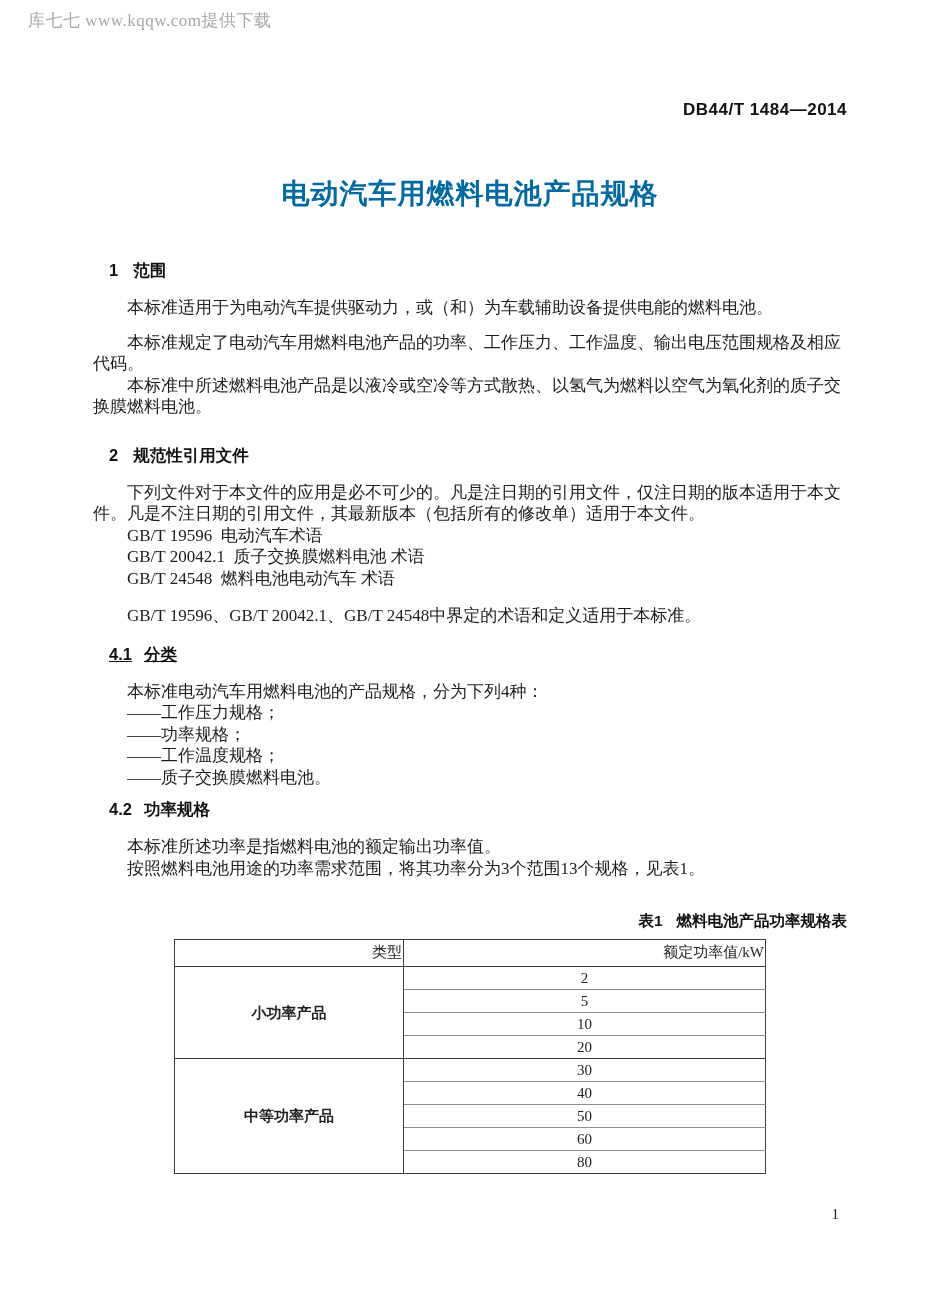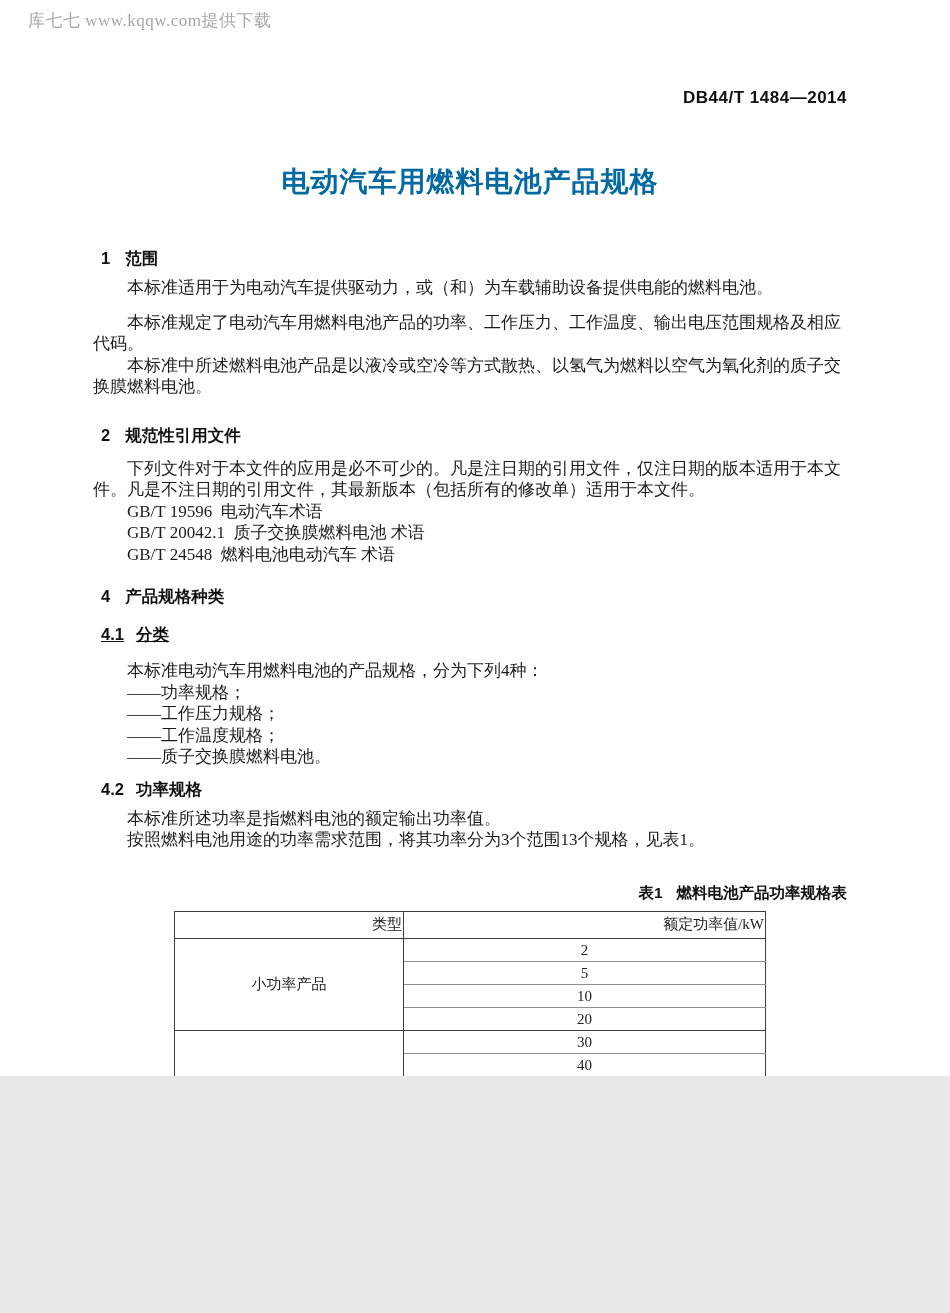--- a/index.html
+++ b/index.html
@@ -1,44 +1,44 @@
 <!DOCTYPE html>
 <html><head>
 <meta charset="utf-8">
 <style>
   html,body{margin:0;padding:0;background:#e8e8e8;}
   .page{
     position:relative;
-    width:950px;height:1076px;
+    width:950px;height:1313px;
     margin:0 auto;
     background:#ffffff;
     font-family:"Liberation Serif","DejaVu Serif",serif;
     font-size:17px;line-height:21.5px;color:#1c1c1c;
     overflow:hidden;
   }
   .watermark{
     position:absolute;left:28px;top:10px;
     font-size:17px;color:#a6a6a6;letter-spacing:0.5px;
   }
-  .content{padding:0 103px 0 93px;}
+  .content{padding:12px 103px 0 93px;}
   .doc-number{
     padding-top:90px;text-align:right;
     font-family:"Liberation Sans","DejaVu Sans",sans-serif;
     font-size:17px;font-weight:600;letter-spacing:0.5px;line-height:16px;
     color:#111;
   }
   .doc-title{
     margin:58px 0 0;text-align:center;
     font-family:"Liberation Sans","DejaVu Sans",sans-serif;
     font-size:28px;font-weight:bold;line-height:36px;letter-spacing:1px;
     color:#0369a1;
   }
   .sec{
     font-family:"Liberation Sans","DejaVu Sans",sans-serif;
-    font-size:16.5px;font-weight:bold;line-height:22px;margin:8px;color:#111;
+    font-size:16.5px;font-weight:bold;line-height:22px;margin:16px;color:#111;
   }
   .sec .sec-num{margin-right:15px;}
   .sub .sec-num{margin-right:12px;}
   p{margin:0;}
   .indent{text-indent:2em;}
   .ref{white-space:pre-wrap;text-indent:2em;}
   #sec1{margin-top:47px;}
   #p1a{margin-top:13px;}
   #sec2{margin-top:26px;}
   #p2{margin-top:12px;}
@@ -62,21 +62,21 @@
     font-size:15px;color:#222;
     border:1.5px solid #3c3c3c;
   }
   .power-table th{
     font-weight:normal;height:24px;text-align:right;
     border-bottom:1.5px solid #3c3c3c;
   }
   .power-table th.col-type{border-right:1.5px solid #3c3c3c;width:226px;}
   .power-table th.col-value{width:359px;}
   .power-table td{height:20px;line-height:20px;text-align:center;vertical-align:middle;}
-  .power-table td.type-cell{border-right:1.5px solid #3c3c3c;}
+  .power-table td.type-cell{border-right:1.5px solid #3c3c3c;font-weight:bold;}
   .power-table td.value-cell{border-top:1px solid #8f8f8f;}
   .power-table tr.group-start td{border-top:1.5px solid #3c3c3c;}
   .page-number{
     margin-top:31px;text-align:right;padding-right:8px;
     font-size:15px;line-height:18px;color:#222;
   }
 </style>
 </head>
 <body>
 
@@ -98,31 +98,29 @@
     <p class="indent">本标准中所述燃料电池产品是以液冷或空冷等方式散热、以氢气为燃料以空气为氧化剂的质子交换膜燃料电池。</p>
 
     <h2 class="sec" id="sec2">
       <span class="sec-num">2</span><span>规范性引用文件</span>
     </h2>
     <p class="indent" id="p2">下列文件对于本文件的应用是必不可少的。凡是注日期的引用文件，仅注日期的版本适用于本文件。凡是不注日期的引用文件，其最新版本（包括所有的修改单）适用于本文件。</p>
     <p class="ref">GB/T 19596  电动汽车术语</p>
     <p class="ref">GB/T 20042.1  质子交换膜燃料电池 术语</p>
     <p class="ref">GB/T 24548  燃料电池电动汽车 术语</p>
 
+    <p class="indent" id="p3">GB/T 19596、GB/T 20042.1、GB/T 24548中界定的术语和定义适用于本标准。</p>
 
-    <h2 class="sec" id="sec4">
-      <span class="sec-num">4</span><span>产品规格种类</span>
-    </h2>
 
     <h3 class="sec sub" id="sec41">
       <span class="sec-num">4.1</span><span>分类</span>
     </h3>
     <p class="indent" id="p41">本标准电动汽车用燃料电池的产品规格，分为下列4种：</p>
+    <p class="indent">——工作压力规格；</p>
     <p class="indent">——功率规格；</p>
-    <p class="indent">——工作压力规格；</p>
     <p class="indent">——工作温度规格；</p>
     <p class="indent">——质子交换膜燃料电池。</p>
 
     <h3 class="sec sub" id="sec42">
       <span class="sec-num">4.2</span><span>功率规格</span>
     </h3>
     <p class="indent" id="p42a">本标准所述功率是指燃料电池的额定输出功率值。</p>
     <p class="indent">按照燃料电池用途的功率需求范围，将其功率分为3个范围13个规格，见表1。</p>
 
     <div class="caption">

